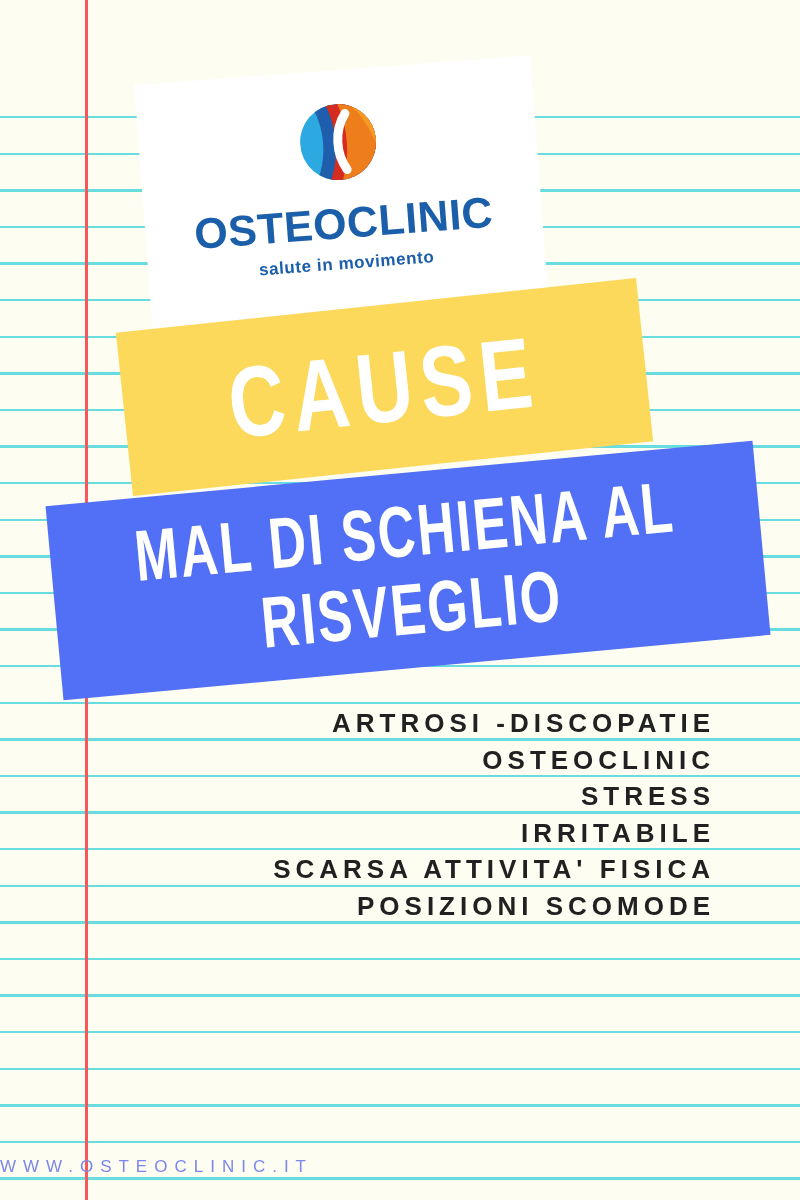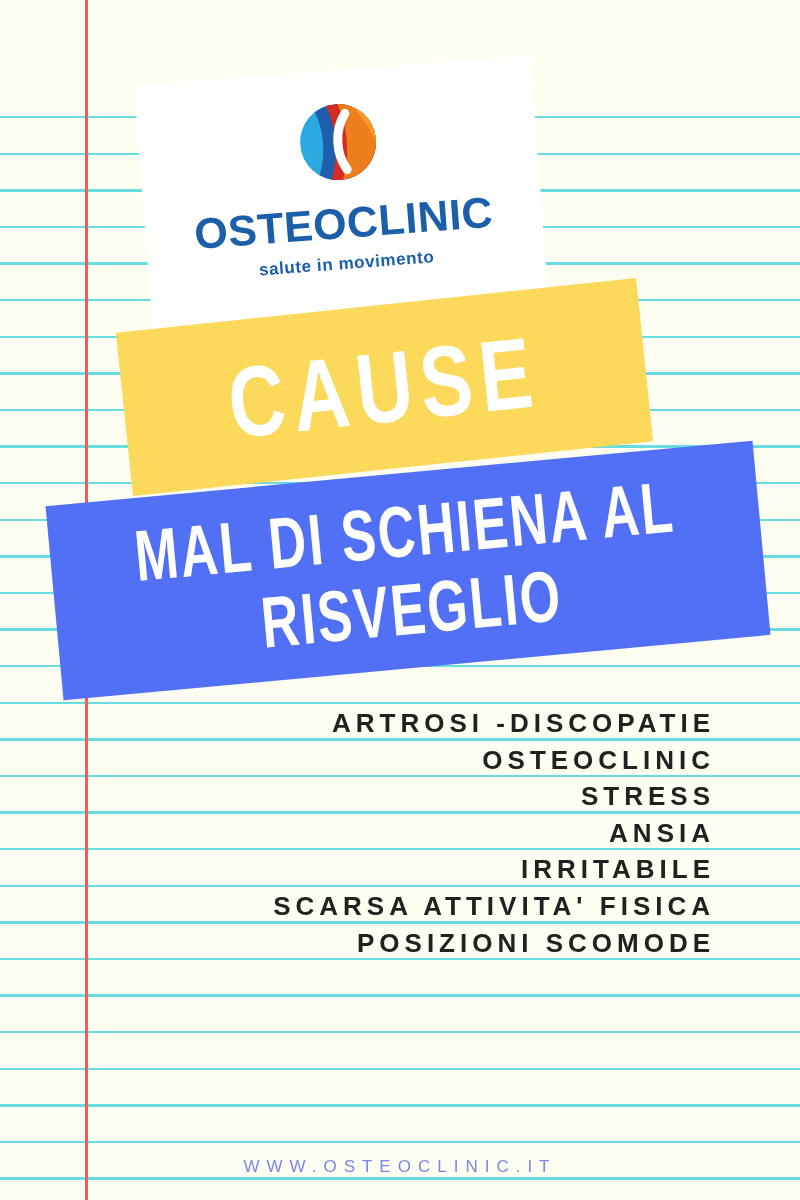--- a/index.html
+++ b/index.html
@@ -59,21 +59,21 @@
   
   .causes{
     position:absolute;top:705px;right:85px;z-index:2;
     text-align:right;color:#212121;
     font-size:26px;font-weight:bold;letter-spacing:5px;
     line-height:36.6px;white-space:nowrap;
   }
   
   .footer{
     position:absolute;top:1157px;left:0;right:0;z-index:2;
-    text-align:center;color:#7b87e9;font-size:17px;
+    color:#7b87e9;font-size:17px;
     letter-spacing:7px;white-space:nowrap;
   }
 </style>
 </head>
 <body>
 
 <div class="canvas">
 
   <div class="rules"></div>
   <div class="margin-line"></div>
@@ -106,21 +106,20 @@
     <div class="big">
       <div>MAL DI SCHIENA AL</div>
       <div>RISVEGLIO</div>
     </div>
   </div>
 
   <div class="causes">
     <div>ARTROSI -DISCOPATIE</div>
     <div>OSTEOCLINIC</div>
     <div>STRESS</div>
-    <div>ANSIA</div>
     <div>IRRITABILE</div>
     <div>SCARSA ATTIVITA' FISICA</div>
     <div>POSIZIONI SCOMODE</div>
   </div>
 
   <div class="footer">WWW.OSTEOCLINIC.IT</div>
 
 </div>
 
 </body></html>

